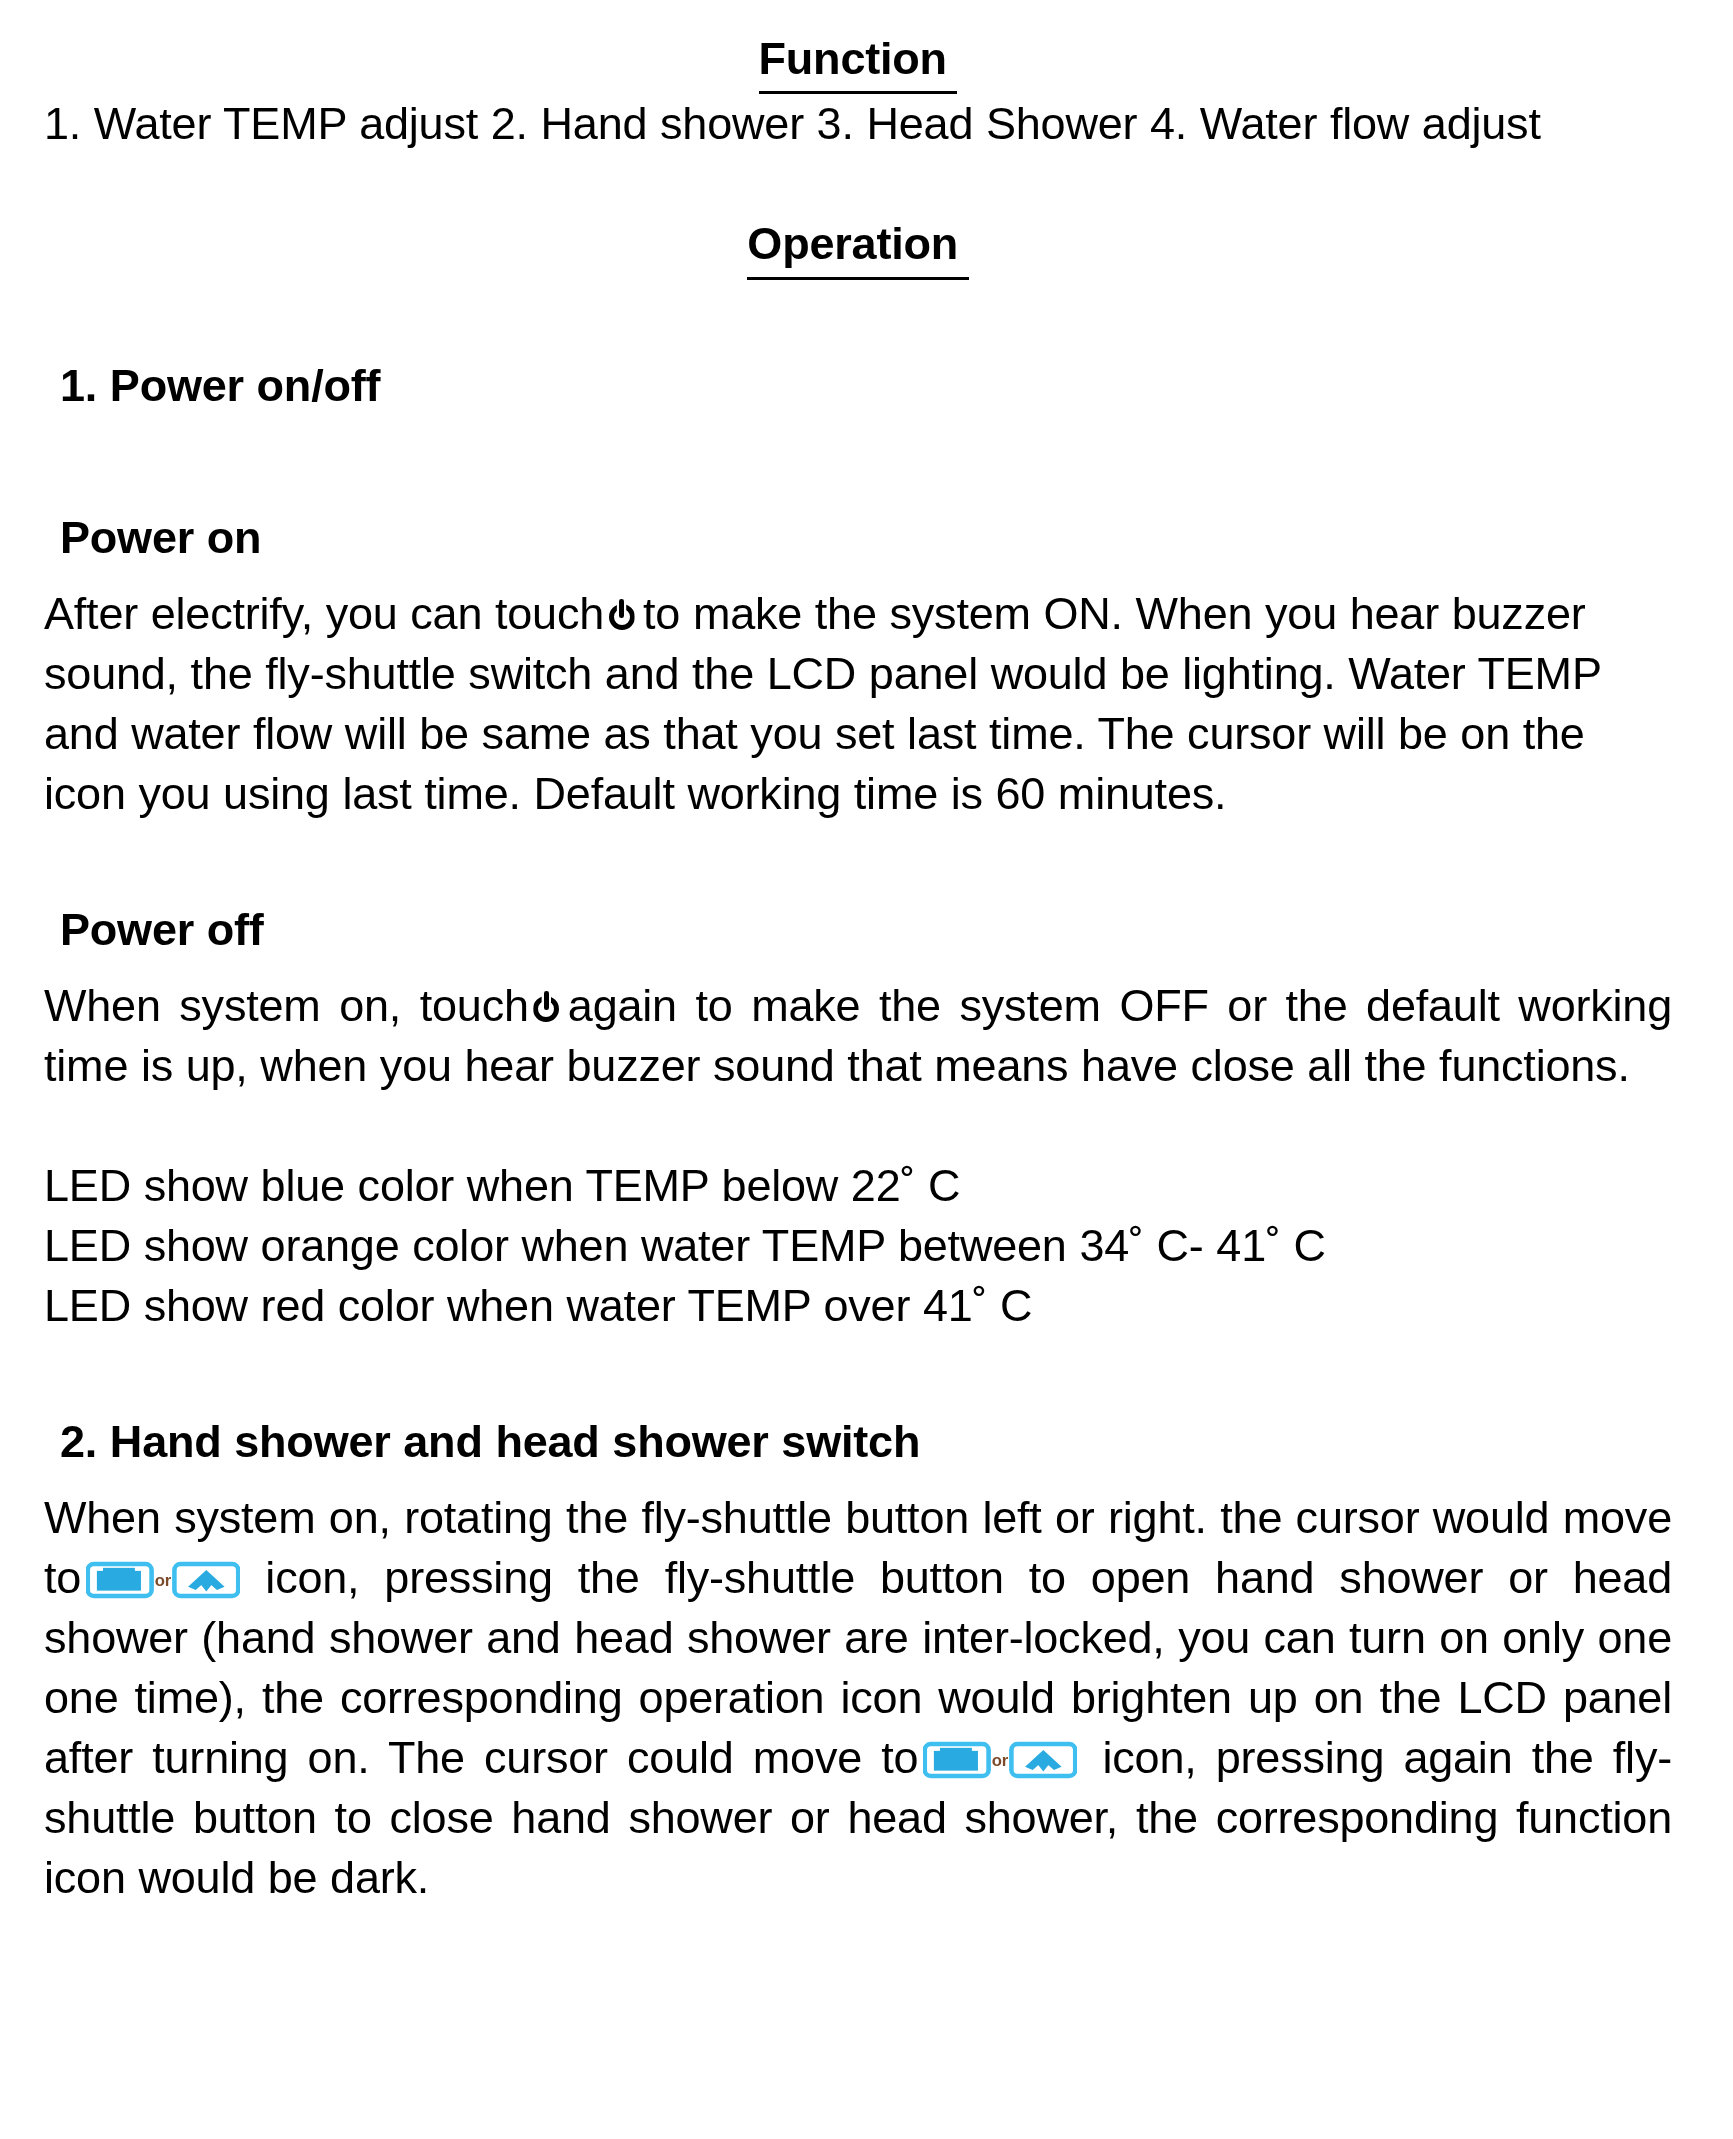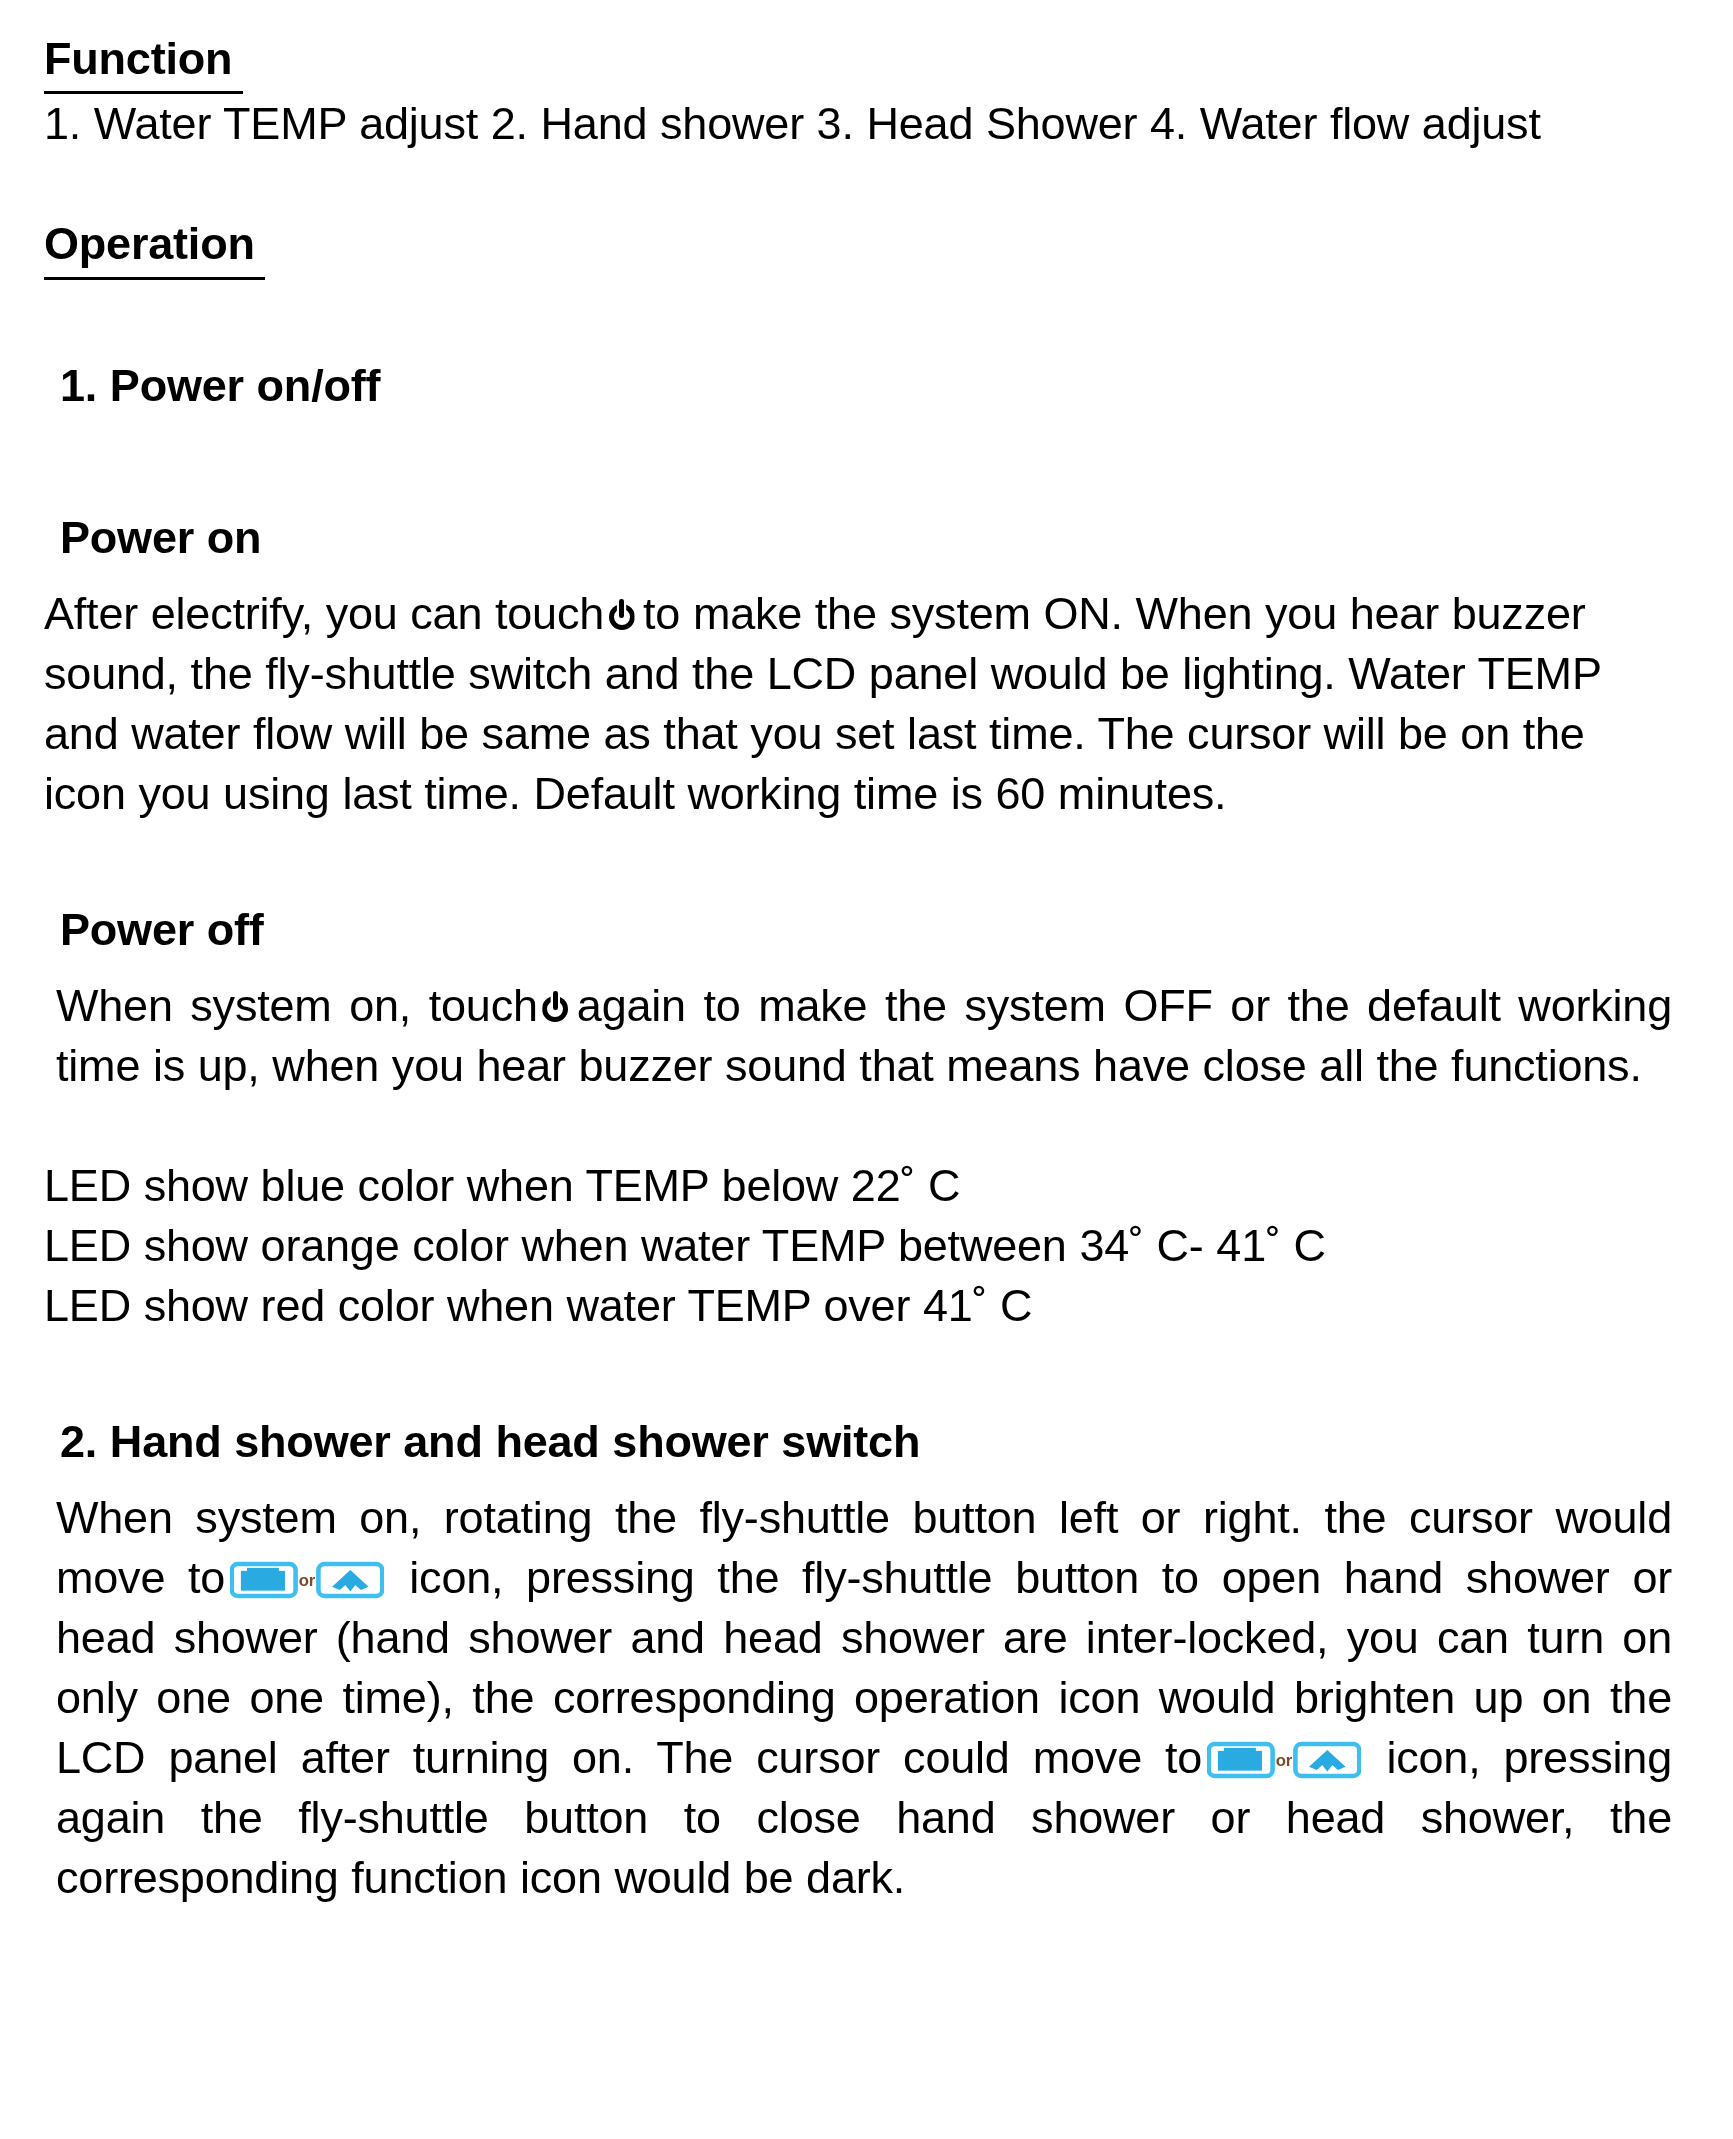--- a/index.html
+++ b/index.html
@@ -27,20 +27,21 @@
     line-height: 60px;
     letter-spacing: -0.2px;
     word-spacing: 0.4px;
   }
   h2.heading {
     margin: 0;
     font-size: 45px;
     line-height: 60px;
     font-weight: bold;
     letter-spacing: -0.2px;
+    text-align: center;
   }
   h2.heading .u {
     display: inline-block;
     border-bottom: 3.8px solid #000;
     padding-bottom: 2.3px;
     padding-right: 10.6px;
   }
   .subhead {
     margin: 16px;
     font-size: 45px;
@@ -50,21 +51,20 @@
   }
   p.para {
     margin: 0;
     font-size: 45px;
     line-height: 60px;
     font-weight: normal;
   }
   p.justify {
     text-align: justify;
     text-align-last: left;
-    margin-left: 12px;
   }
   .spacer {
     height: 60px;
   }
 
   
   .power-icon {
     display: inline-block;
     position: relative;
     width: 33px;

